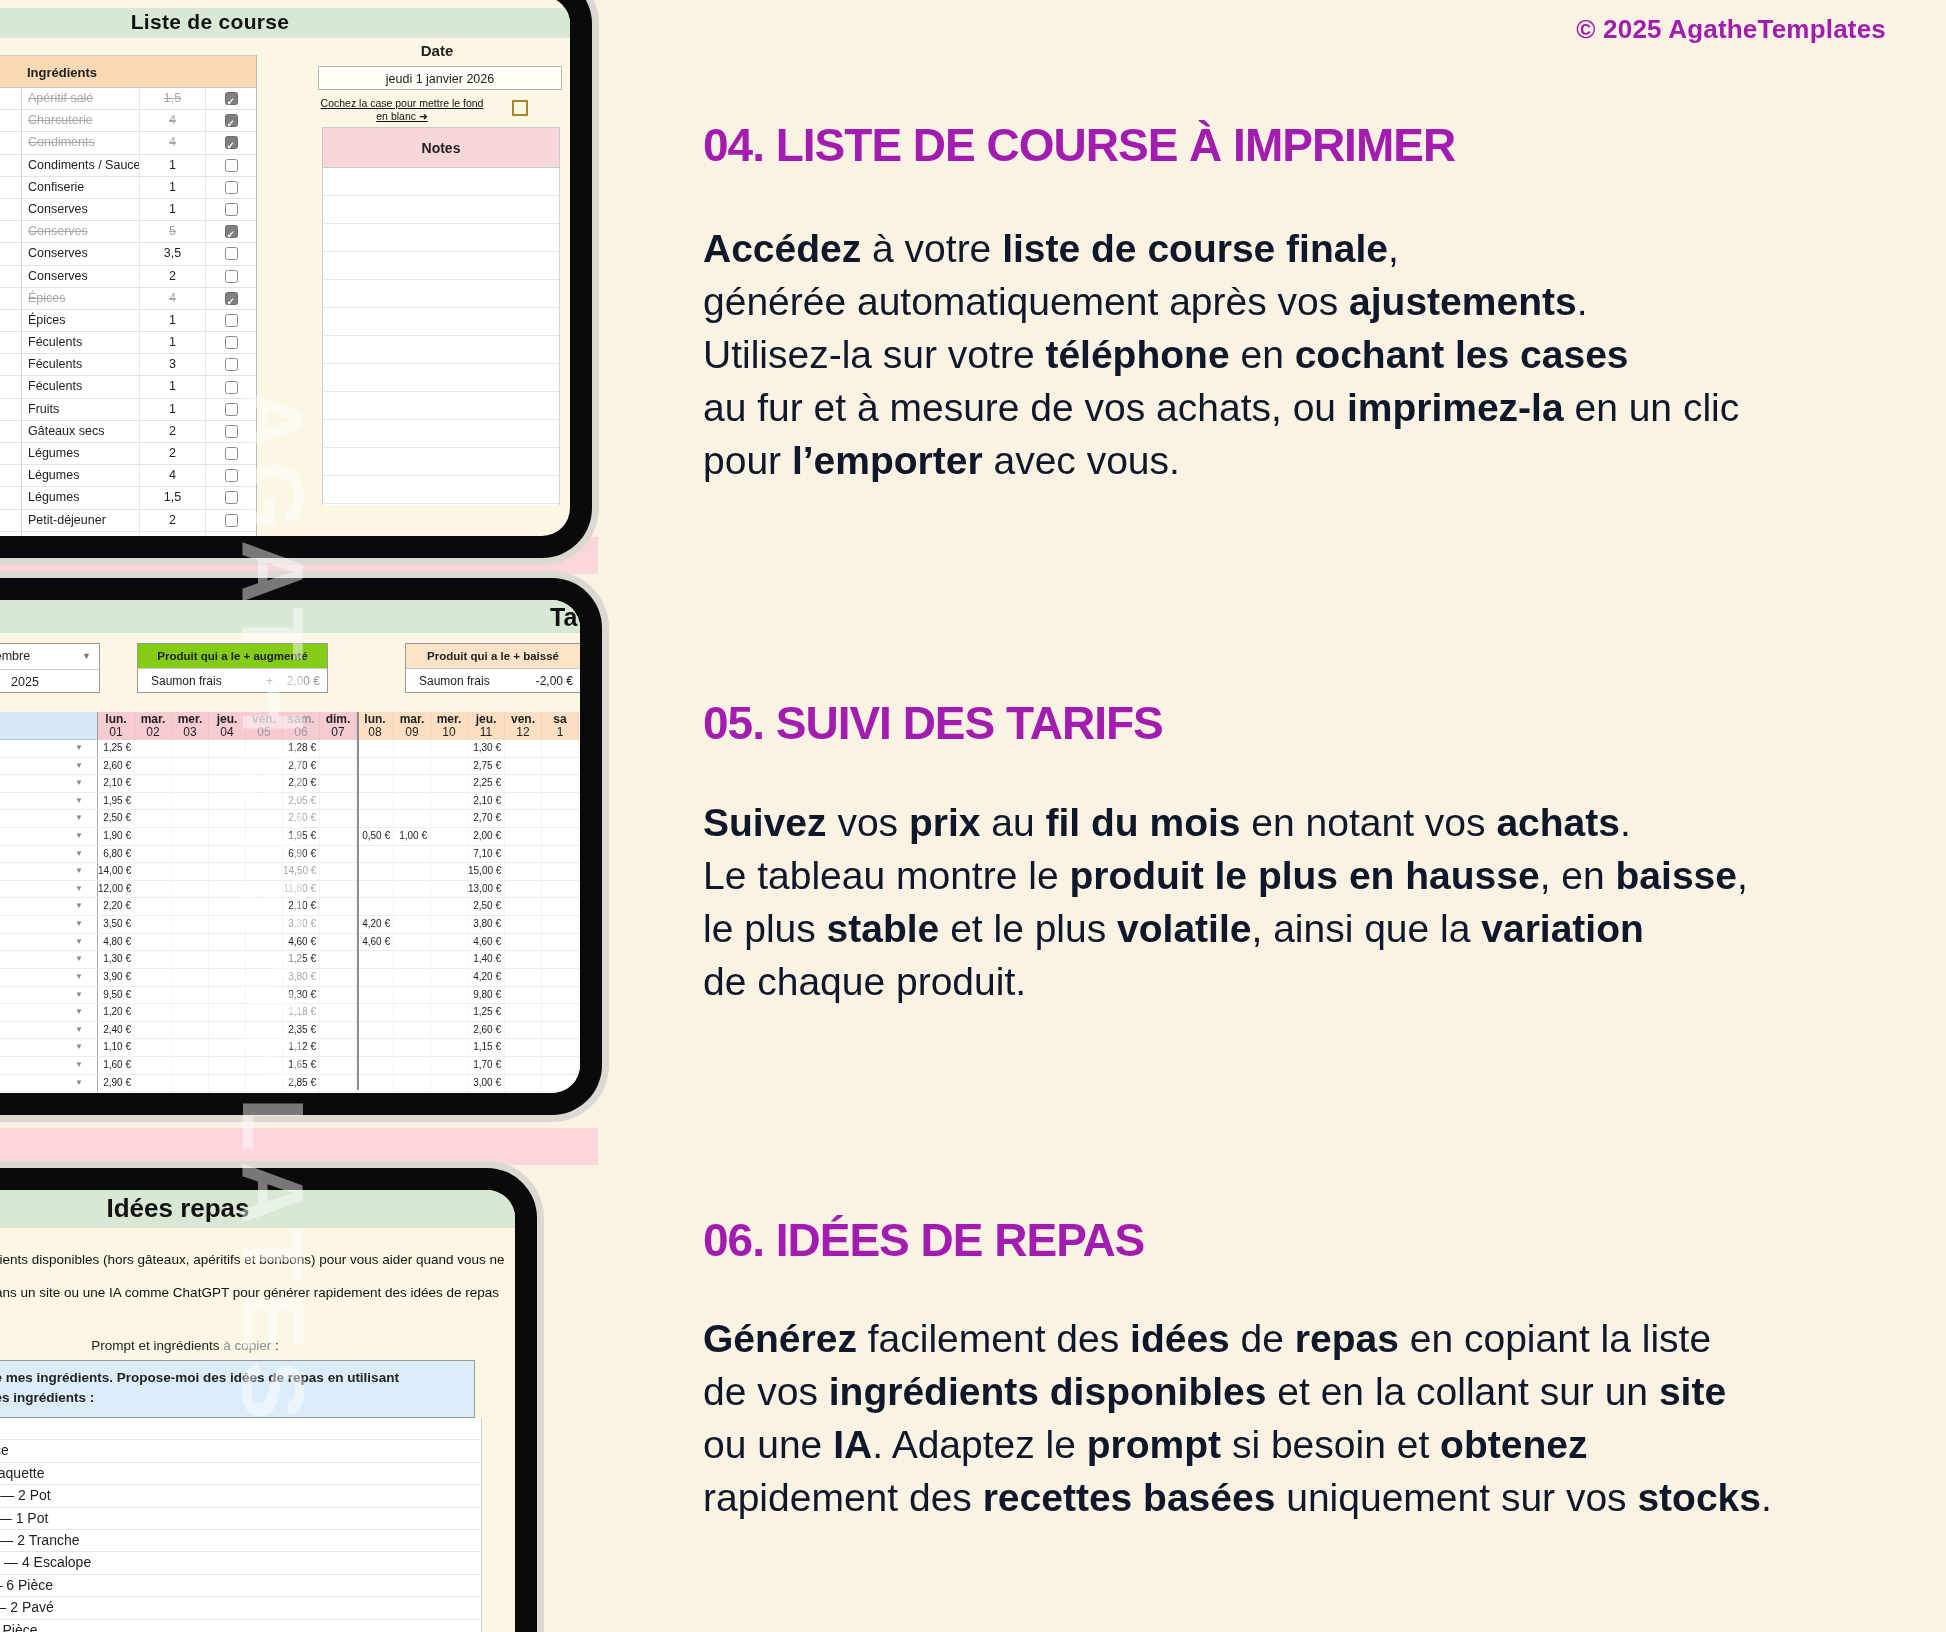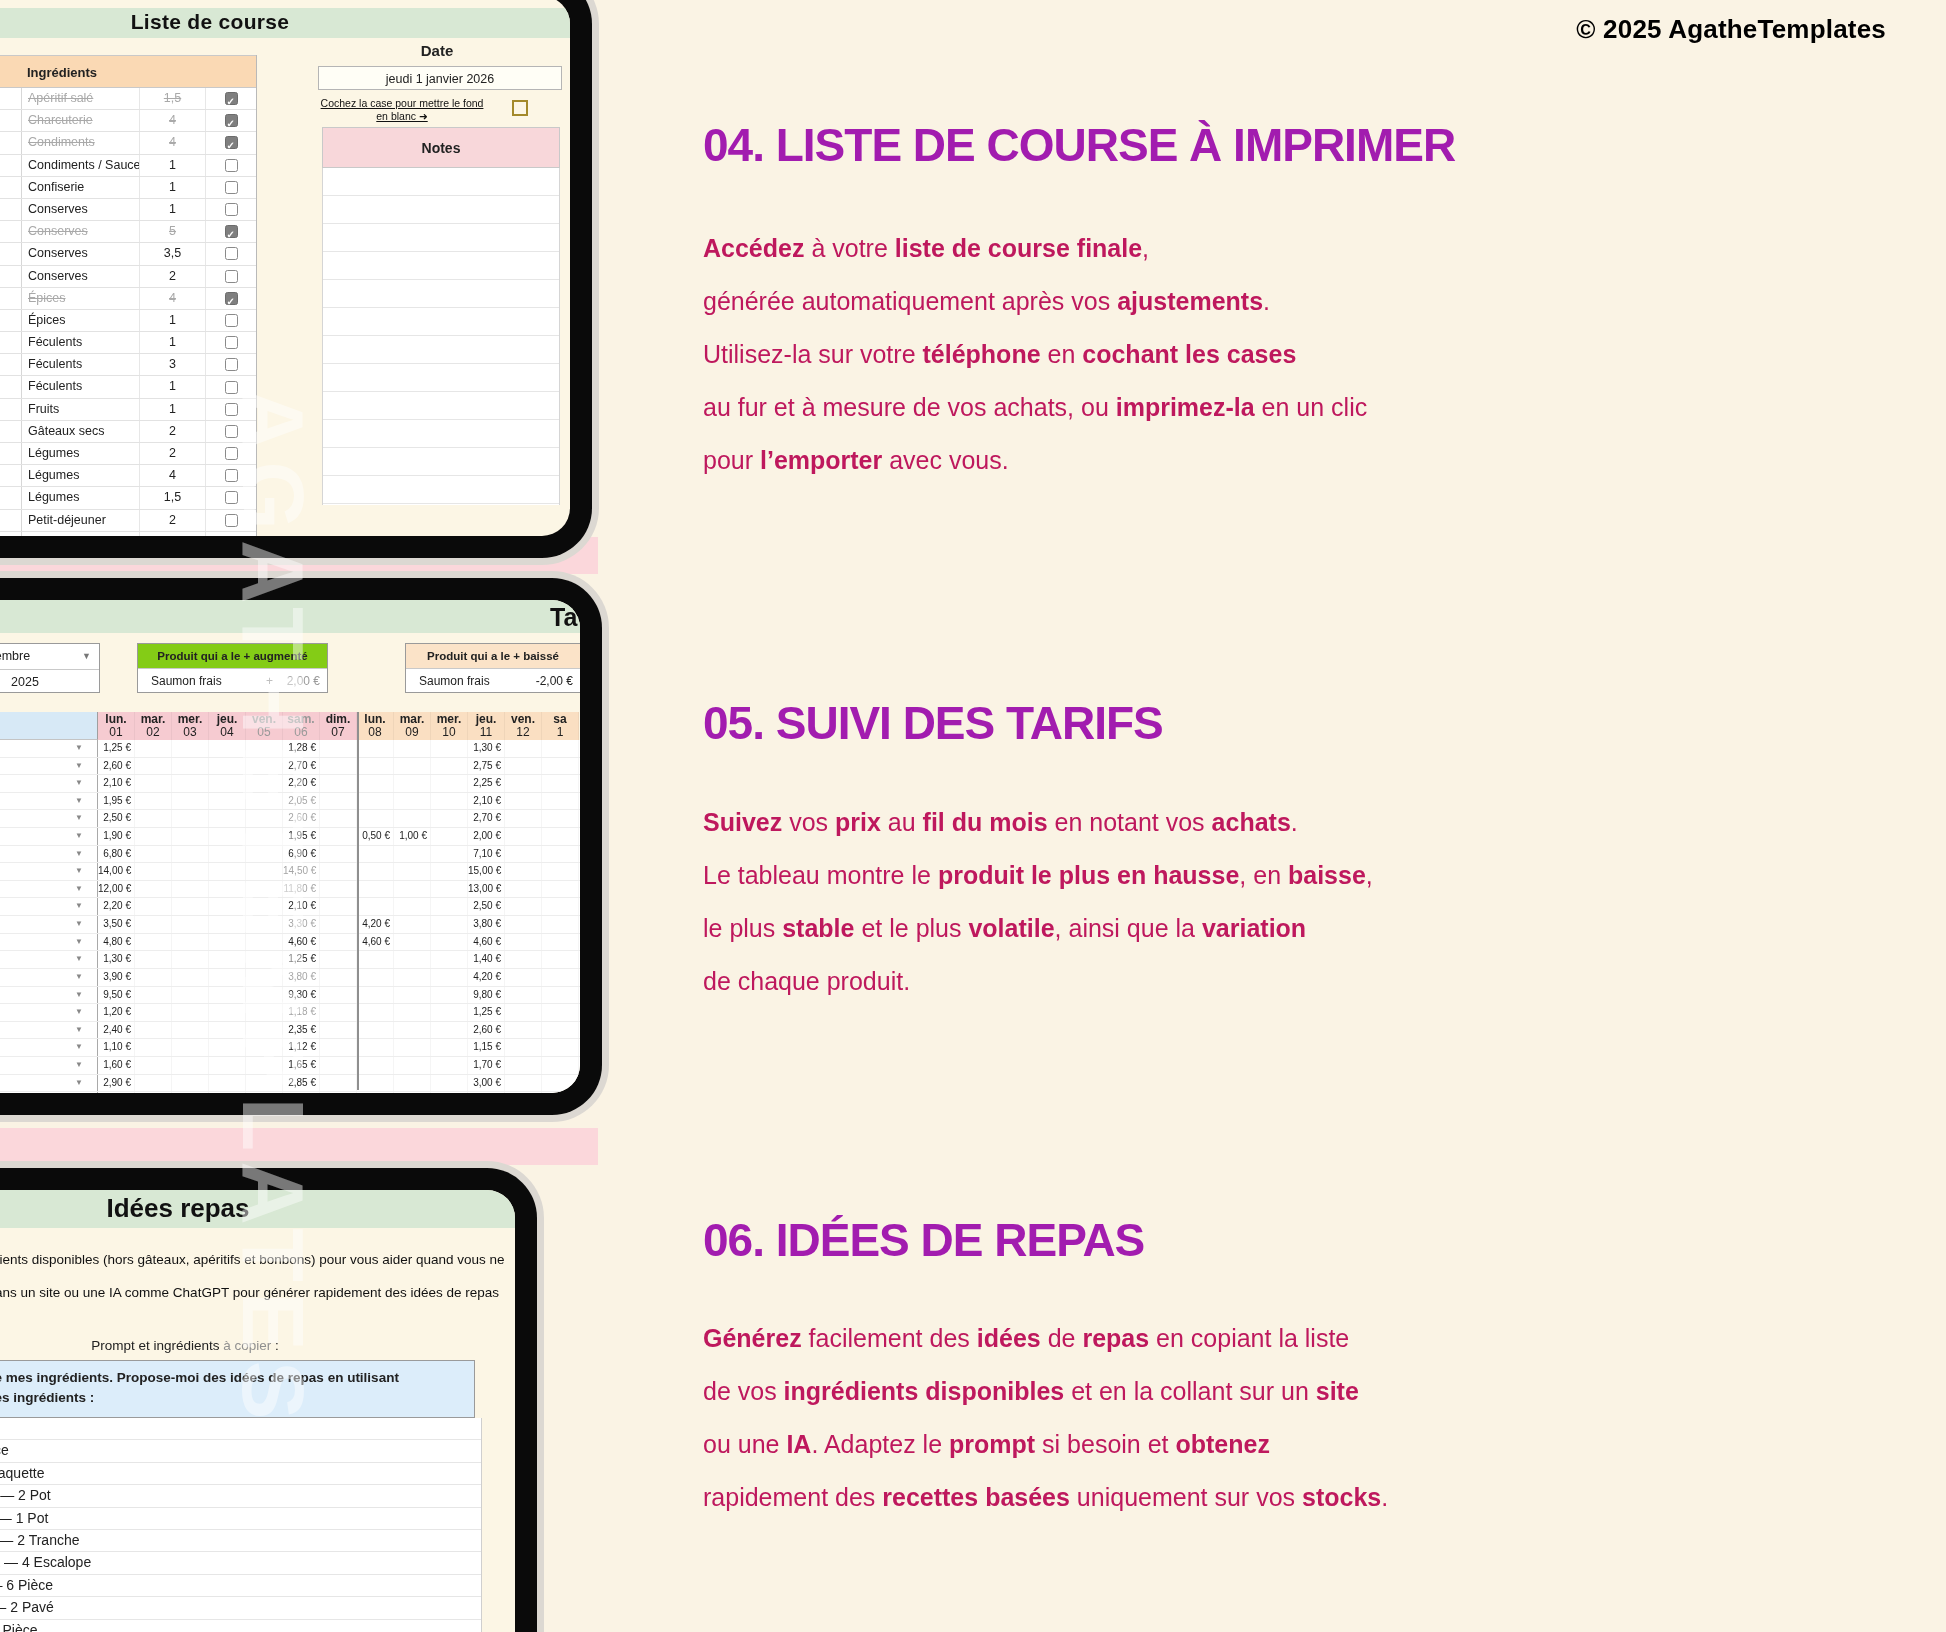--- a/index.html
+++ b/index.html
@@ -94,27 +94,27 @@
   .p3l1{top:62px;}
   .p3l2{top:95px;}
   .plabel{position:absolute;left:0;top:148px;width:450px;text-align:center;font-size:13.5px;}
   .plabel .lt{color:#8f8f8f;}
   .pbluebox{position:absolute;left:-10px;top:170px;width:525px;height:58px;background:#DCEDFA;
             border:1px solid #9a9a9a;box-sizing:border-box;font-weight:bold;font-size:13.5px;line-height:20px;
             padding:7px 0 0 12px;}
   .p3list{position:absolute;left:-10px;top:228px;width:532px;background:#fff;border-right:1px solid #cfcfcf;box-sizing:border-box;}
   .p3item{height:21.4px;line-height:21.4px;border-bottom:1px solid #e6e6e6;font-size:14px;padding-left:12px;white-space:nowrap;}
   
-  .copyright{position:absolute;top:14px;right:60px;font-size:26px;font-weight:bold;color:#000000;letter-spacing:.2px;text-align:right;}
+  .copyright{position:absolute;top:14px;right:60px;font-size:26px;font-weight:bold;color:#a21caf;letter-spacing:.2px;text-align:right;}
   .sec{position:absolute;left:703px;color:#4A3E3B;}
   .sec h2{margin:0;font-size:46px;letter-spacing:-1px;color:#a21caf;font-weight:bold;}
   .s04{top:118px;}
   .s05{top:696px;}
   .s06{top:1213px;}
-  .par{position:absolute;left:703px;font-size:25px;line-height:53px;color:#be185d;white-space:nowrap;}
+  .par{position:absolute;left:703px;font-size:39px;line-height:53px;color:#0f172a;white-space:nowrap;}
   .par .b{font-weight:bold;}
   .par04{top:222px;}
   .par05{top:796px;}
   .par06{top:1312px;}
   
   .wm{position:absolute;left:222px;top:388px;height:1090px;writing-mode:vertical-rl;
       font-size:88px;font-weight:bold;color:rgba(255,255,255,.45);letter-spacing:10px;
       pointer-events:none;overflow:hidden;}
 </style>
 </head>

